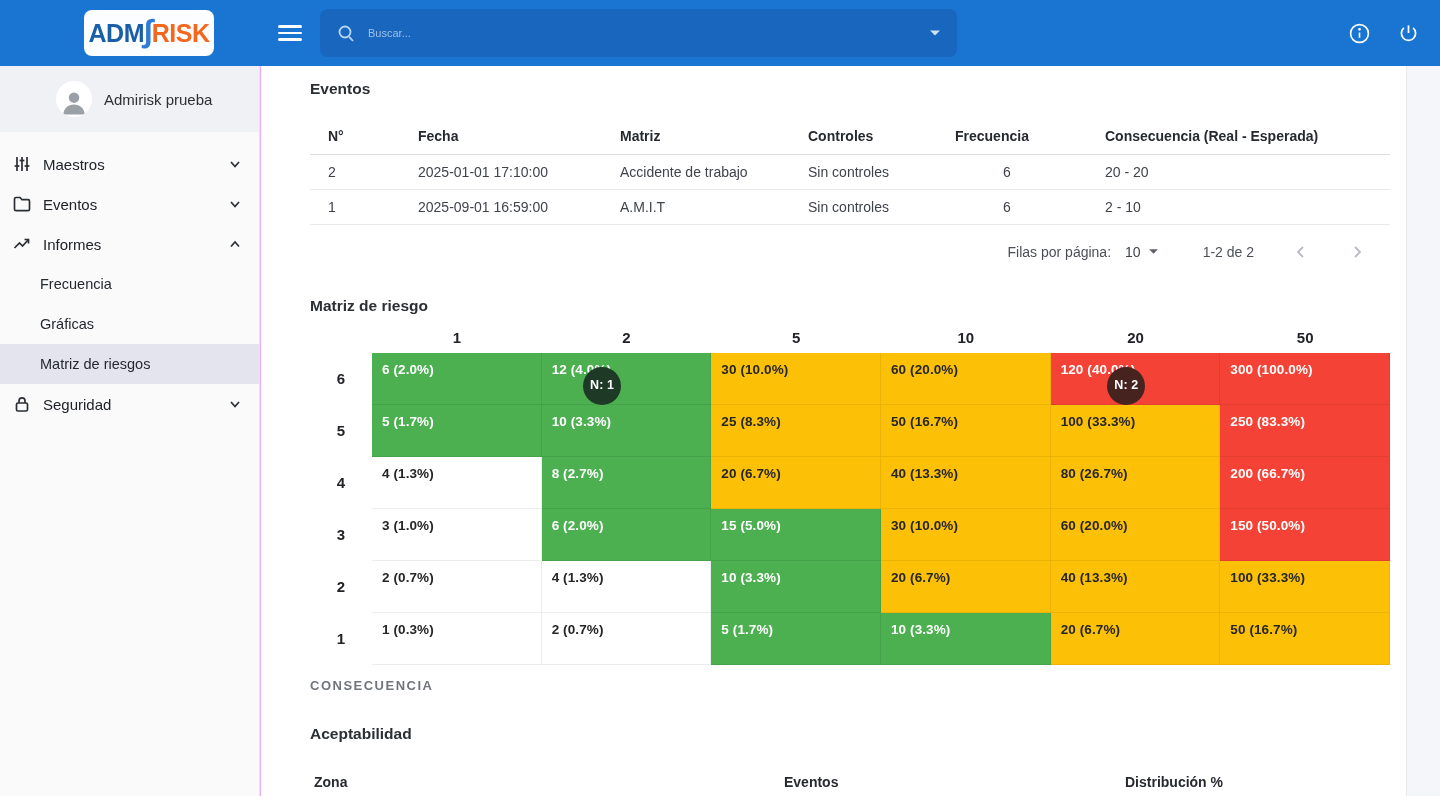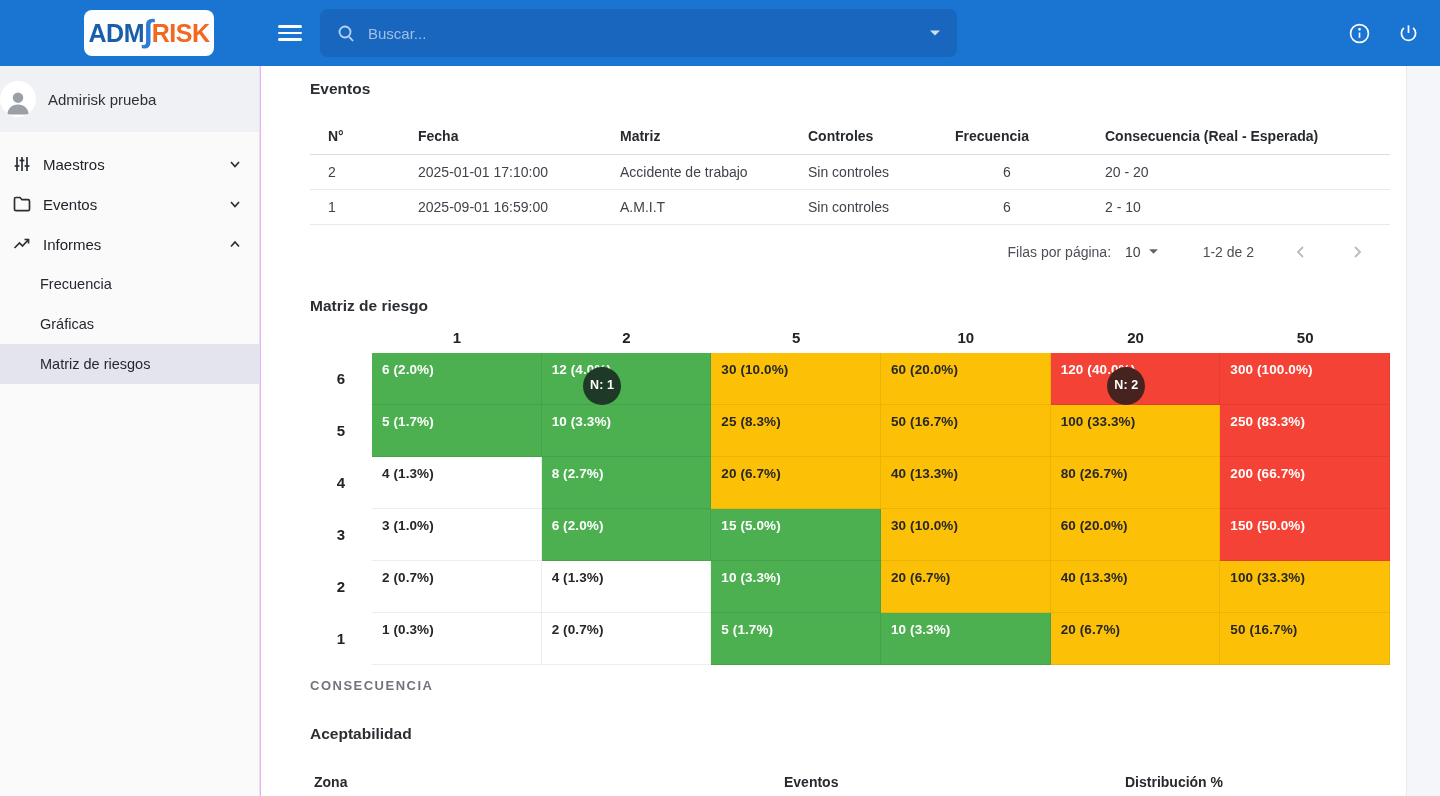--- a/index.html
+++ b/index.html
@@ -9,29 +9,29 @@
   
   .app-header { position:absolute; top:0; left:0; width:1440px; height:66px; background:#1a75d2; display:flex; align-items:center; z-index:5; }
   .logo-box { margin-left:84px; width:130px; height:46px; background:#fbfdfe; border-radius:8px; display:flex; align-items:center; justify-content:center; flex:none; }
   .logo-adm { font-size:25px; font-weight:800; color:#1a5ea9; letter-spacing:-0.5px; }
   .logo-slash { font-size:32px; font-weight:700; color:#2e7cd6; font-style:italic; margin:0 -1px 0 0; line-height:1; position:relative; top:-2px;}
   .logo-risk { font-size:25px; font-weight:800; color:#f4671e; letter-spacing:-0.5px; }
   .burger { margin-left:64px; width:26px; height:20px; display:flex; flex-direction:column; justify-content:center; gap:4px; cursor:pointer; flex:none;}
   .burger span { display:block; width:24px; height:2.6px; background:#fff; border-radius:2px; }
   .search-box { margin-left:16px; width:637px; height:48px; background:#1866bd; border-radius:8px; display:flex; align-items:center; padding:0 16px; }
   .search-box svg { flex:none; }
-  .search-input { flex:1; margin-left:12px; background:transparent; border:none; outline:none; color:#fff; font-size:15px; font-family:inherit; }
+  .search-input { flex:1; margin-left:12px; background:transparent; border:none; outline:none; color:#fff; font-size:11px; font-family:inherit; }
   .search-input::placeholder { color:#9fc0e8; }
   .search-caret { flex:none; }
   .header-actions { margin-left:auto; display:flex; align-items:center; gap:26px; margin-right:20px; }
   .icon-btn { background:none; border:none; cursor:pointer; padding:0; display:flex; align-items:center; }
 
   
   .sidebar { position:absolute; left:0; top:66px; width:260px; height:730px; background:#fafafa; border-right:1px solid #e4e5e9; }
-  .user-card { height:66px; background:#f0f1f4; display:flex; align-items:center; }
+  .user-card { height:66px; background:#f0f1f4; display:flex; align-items:center; padding-left:56px; }
   .avatar { width:36px; height:36px; border-radius:50%; background:#ffffff; display:flex; align-items:flex-end; justify-content:center; overflow:hidden; flex:none; }
   .user-name { margin-left:12px; font-size:15px; color:#2d3136; }
   .nav { padding-top:12px; }
   .nav-item { display:flex; align-items:center; height:40px; padding:0 16px 0 12px; gap:11px; font-size:15px; color:#20242a; cursor:pointer; }
   .nav-item .chev { margin-left:auto; }
   .nav-child { display:flex; align-items:center; height:40px; padding-left:40px; font-size:14.5px; color:#24292f; cursor:pointer; }
   .nav-child.selected { background:#e4e4ef; font-weight:500; }
 
   
   .content { position:absolute; left:261px; top:66px; width:1145px; height:730px; background:#fff; overflow:hidden; }
@@ -158,20 +158,30 @@
           </svg>
       </div>
       <div class="nav-child">
         <span>Frecuencia</span>
       </div>
       <div class="nav-child">
         <span>Gráficas</span>
       </div>
       <div class="nav-child selected">
         <span>Matriz de riesgos</span>
+      </div>
+      <div class="nav-item">
+        <svg width="20" height="20" viewBox="0 0 20 20" fill="none" stroke="#2a2e34" stroke-width="1.7">
+            <rect x="4.5" y="9" width="11" height="8" rx="1.5"></rect>
+            <path d="M7 9 V6.8 a3 3 0 0 1 6 0 V9"></path>
+          </svg>
+        <span>Seguridad</span>
+        <svg class="chev" width="16" height="16" viewBox="0 0 16 16" fill="none" stroke="#2a2e34" stroke-width="1.7">
+            <polyline points="4,6 8,10.5 12,6"></polyline>
+          </svg>
       </div>
     </nav>
   </aside>
 
   <main class="content">
     <div class="inner">
       <h2 class="section-title">Eventos</h2>
 
       <table class="data">
         <thead>

